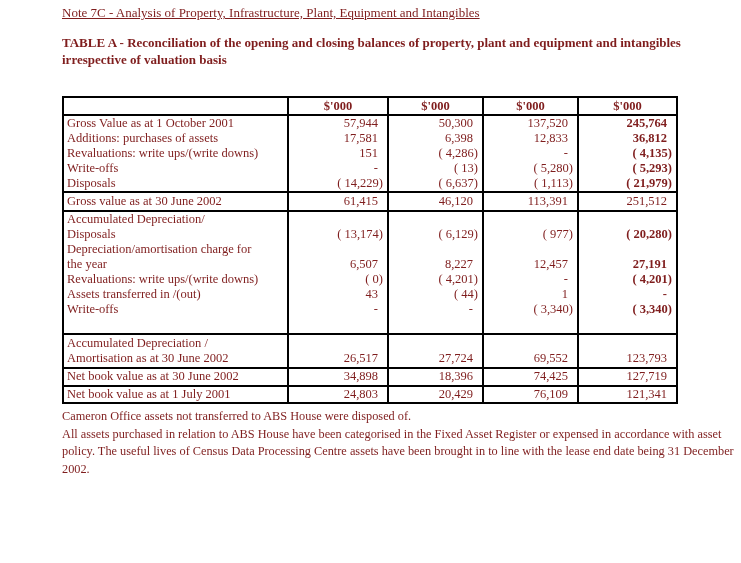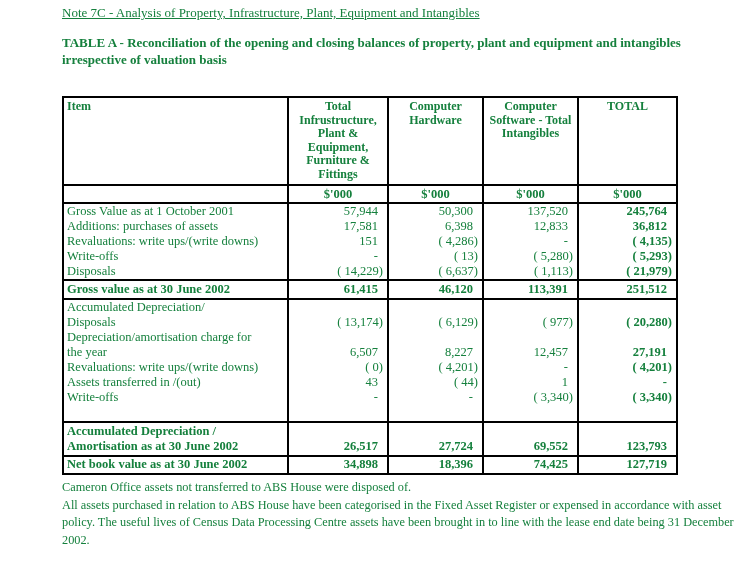--- a/index.html
+++ b/index.html
@@ -1,38 +1,38 @@
 <!DOCTYPE html>
 <html><head>
 <meta charset="utf-8">
 <style>
   html,body { margin:0; padding:0; background:#ffffff; }
   .page {
     position:relative; width:741px; height:563px; overflow:hidden;
-    background:#ffffff; color:#15803d;
+    background:#ffffff; color:#7f1d1d;
     font-family:"Liberation Serif","DejaVu Serif",serif;
     box-sizing:border-box; padding:5px 0 0 62px;
   }
   .note-title { font-size:13px; text-decoration:underline; white-space:nowrap; }
   .table-caption { margin-top:13px; font-weight:bold; font-size:13px; line-height:17px; width:670px; }
   table.recon { margin-top:28px; border-collapse:collapse; table-layout:fixed; width:614px; border:2px solid #000; }
   table.recon th, table.recon td { border-left:2px solid #000; border-right:2px solid #000; box-sizing:border-box; }
   thead th {
     font-weight:bold; font-size:12px; line-height:13.5px; vertical-align:top;
     text-align:center; white-space:pre-line; padding:2px 2px 3px 2px;
   }
   thead tr.titles th { height:78px; border-bottom:2px solid #000; }
   thead th.item-h { text-align:left; padding-left:3px; }
   thead tr.units th { height:17px; padding:1px 0; border-bottom:2px solid #000; font-size:12.5px; line-height:14px;margin-top:8px; }
   tbody td { font-size:12.5px; line-height:15px; height:15px; padding:0; }
   tbody td.label { padding-left:3px; text-align:left; }
   tbody td.num { text-align:right; padding-right:9px; font-variant-numeric:tabular-nums; }
   tbody td.num.neg { padding-right:4px; }
   tbody td.tb { font-weight:bold; }
-  tbody tr.bold td { font-weight:bold;border-radius:7px; }
+  tbody tr.bold td { font-weight:normal;border-radius:7px; }
   tbody tr.bt td { border-top:2px solid #000; padding-top:1px; }
   tbody tr.bb td { border-bottom:2px solid #000; padding-bottom:1px; }
   tbody tr.spacer td { height:17px; }
   .footnotes { margin-top:4px; width:678px; font-size:12.3px; line-height:17.5px; }
   .footnotes p { margin:0; }
 </style>
 </head>
 <body>
 
 <div class="page">
@@ -41,35 +41,20 @@
 
   <table class="recon">
     <colgroup>
       <col style="width:225px">
       <col style="width:100px">
       <col style="width:95px">
       <col style="width:95px">
       <col style="width:99px">
     </colgroup>
     <thead>
-      <tr class="titles">
-        <th class="item-h">Item</th>
-        <th>Total
-Infrustructure,
-Plant &amp;
-Equipment,
-Furniture &amp;
-Fittings</th>
-        <th>Computer
-Hardware</th>
-        <th>Computer
-Software - Total
-Intangibles</th>
-        <th>TOTAL</th>
-      </tr>
       <tr class="units">
         <th class="item-h"></th>
         <th>$'000</th>
         <th>$'000</th>
         <th>$'000</th>
         <th>$'000</th>
       </tr>
     </thead>
     <tbody id="recon-body">
         <tr>
@@ -184,20 +169,27 @@
           <td class="num">69,552</td>
           <td class="num tb">123,793</td>
         </tr>
         <tr class="bold bb">
           <td class="label">Net book value as at 30 June 2002</td>
           <td class="num">34,898</td>
           <td class="num">18,396</td>
           <td class="num">74,425</td>
           <td class="num tb">127,719</td>
         </tr>
+        <tr>
+          <td class="label">Net book value as at 1 July 2001</td>
+          <td class="num">24,803</td>
+          <td class="num">20,429</td>
+          <td class="num">76,109</td>
+          <td class="num">121,341</td>
+        </tr>
       </tbody>
   </table>
 
   <div class="footnotes">
     <p>Cameron Office assets not transferred to ABS House were disposed of.</p>
     <p>All assets purchased in relation to ABS House have been categorised in the Fixed Asset Register or expensed in accordance with asset policy. The useful lives of Census Data Processing Centre assets have been brought in to line with the lease end date being 31 December 2002.</p>
   </div>
 </div>
 
 </body></html>

